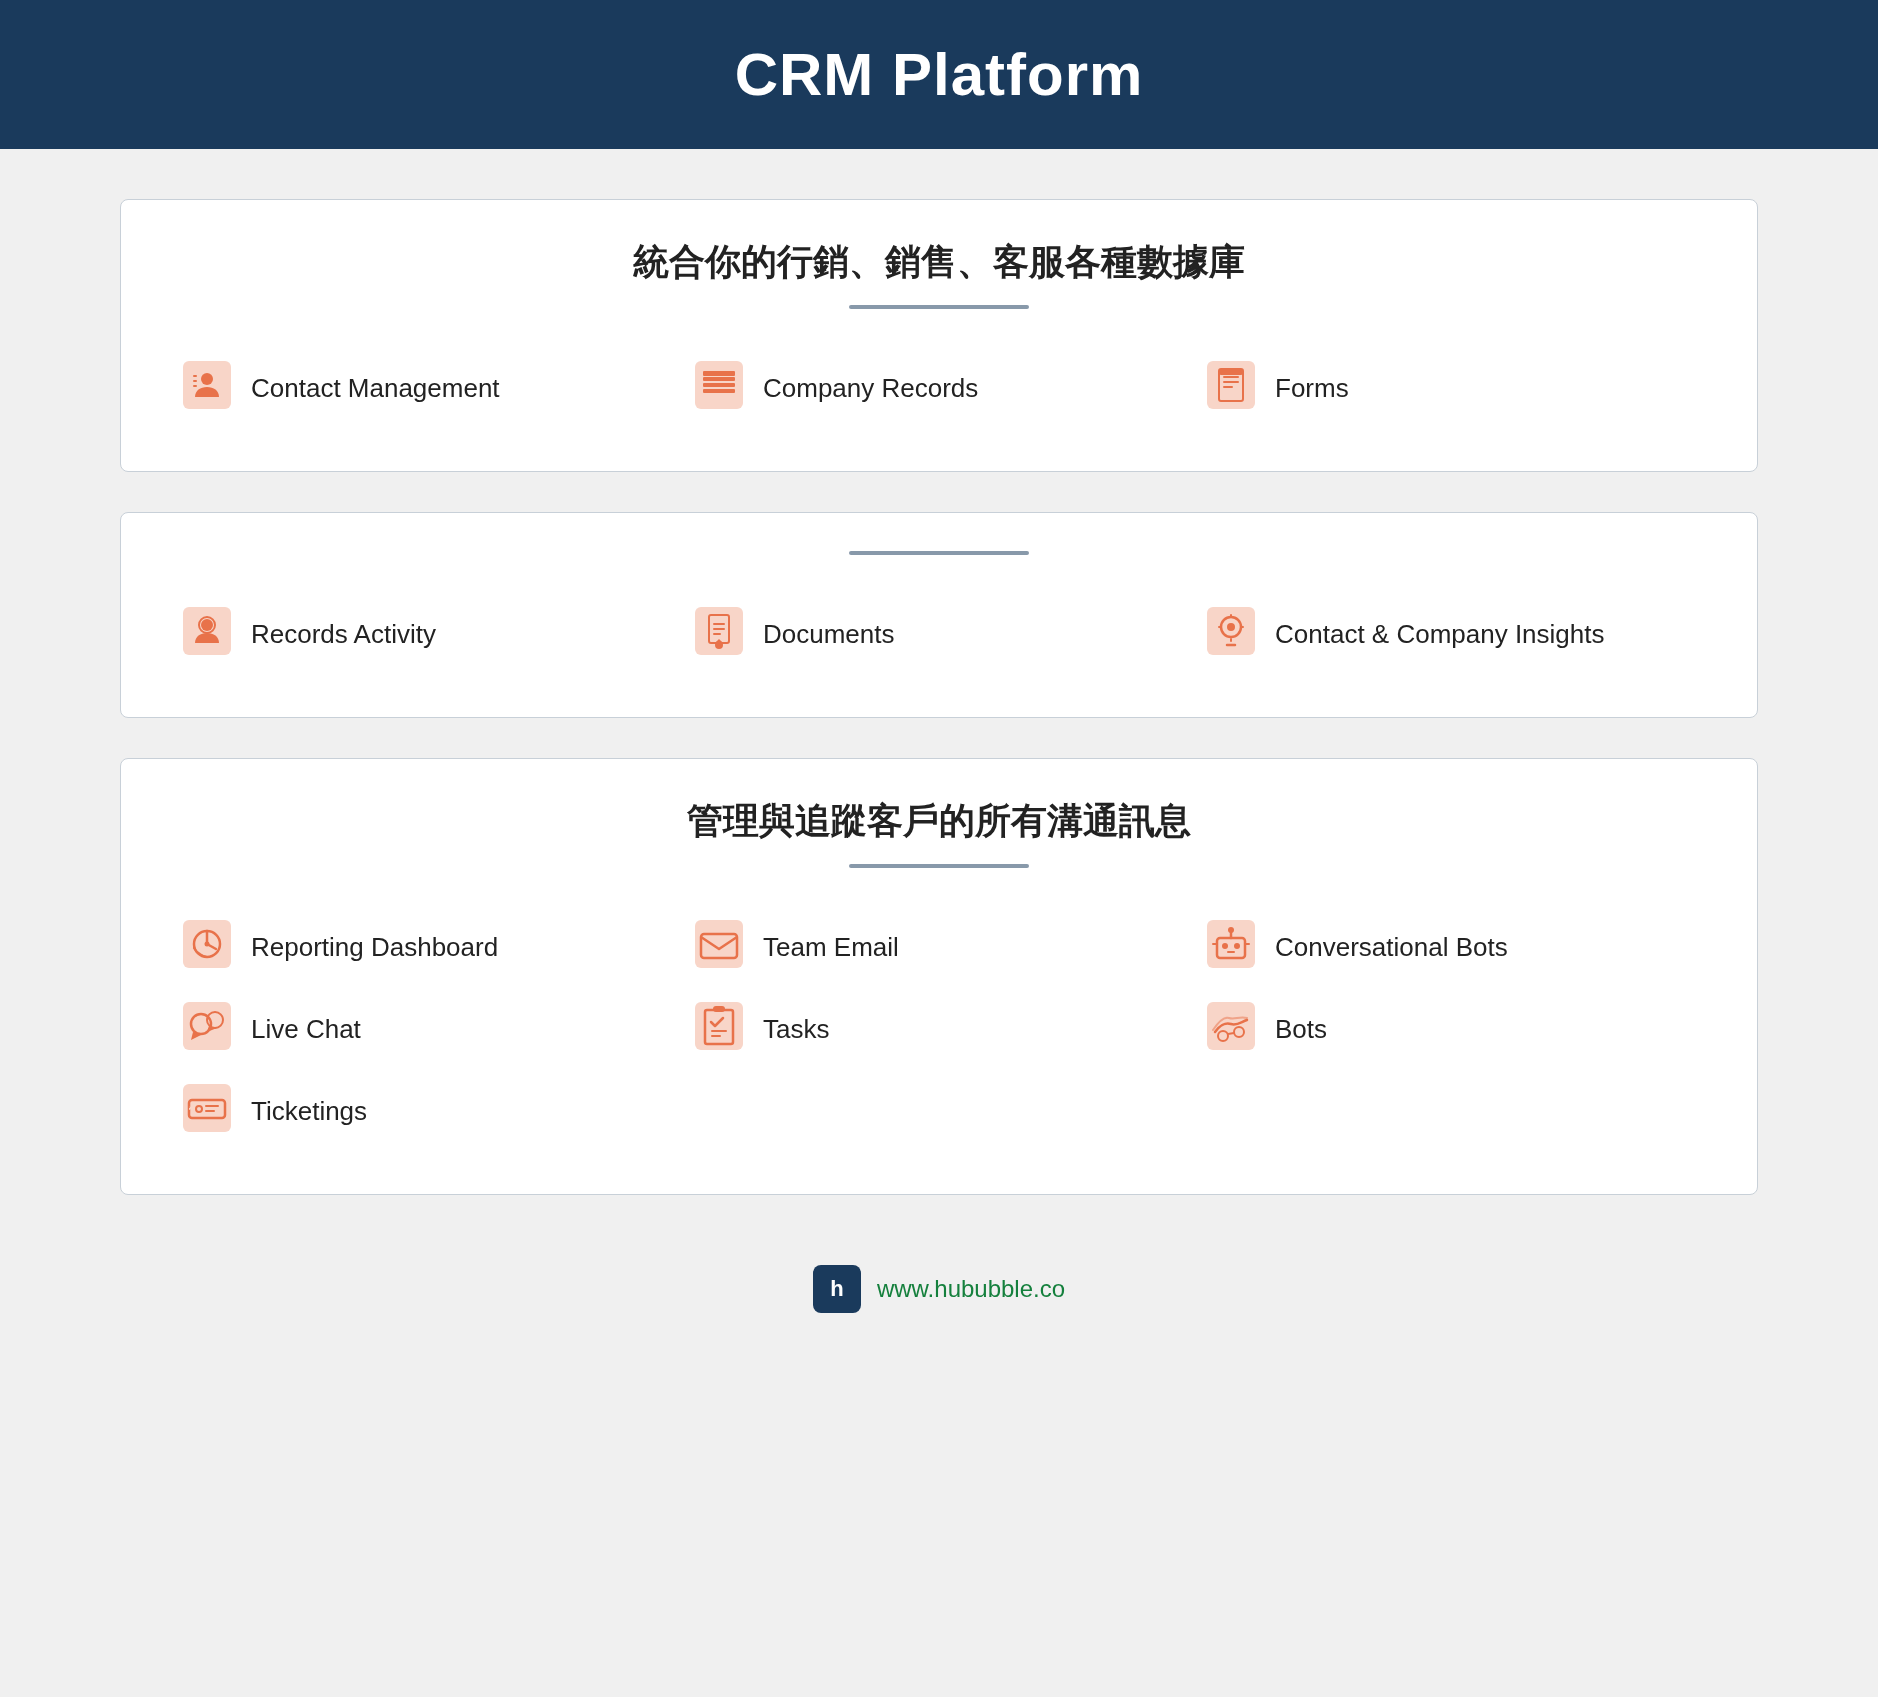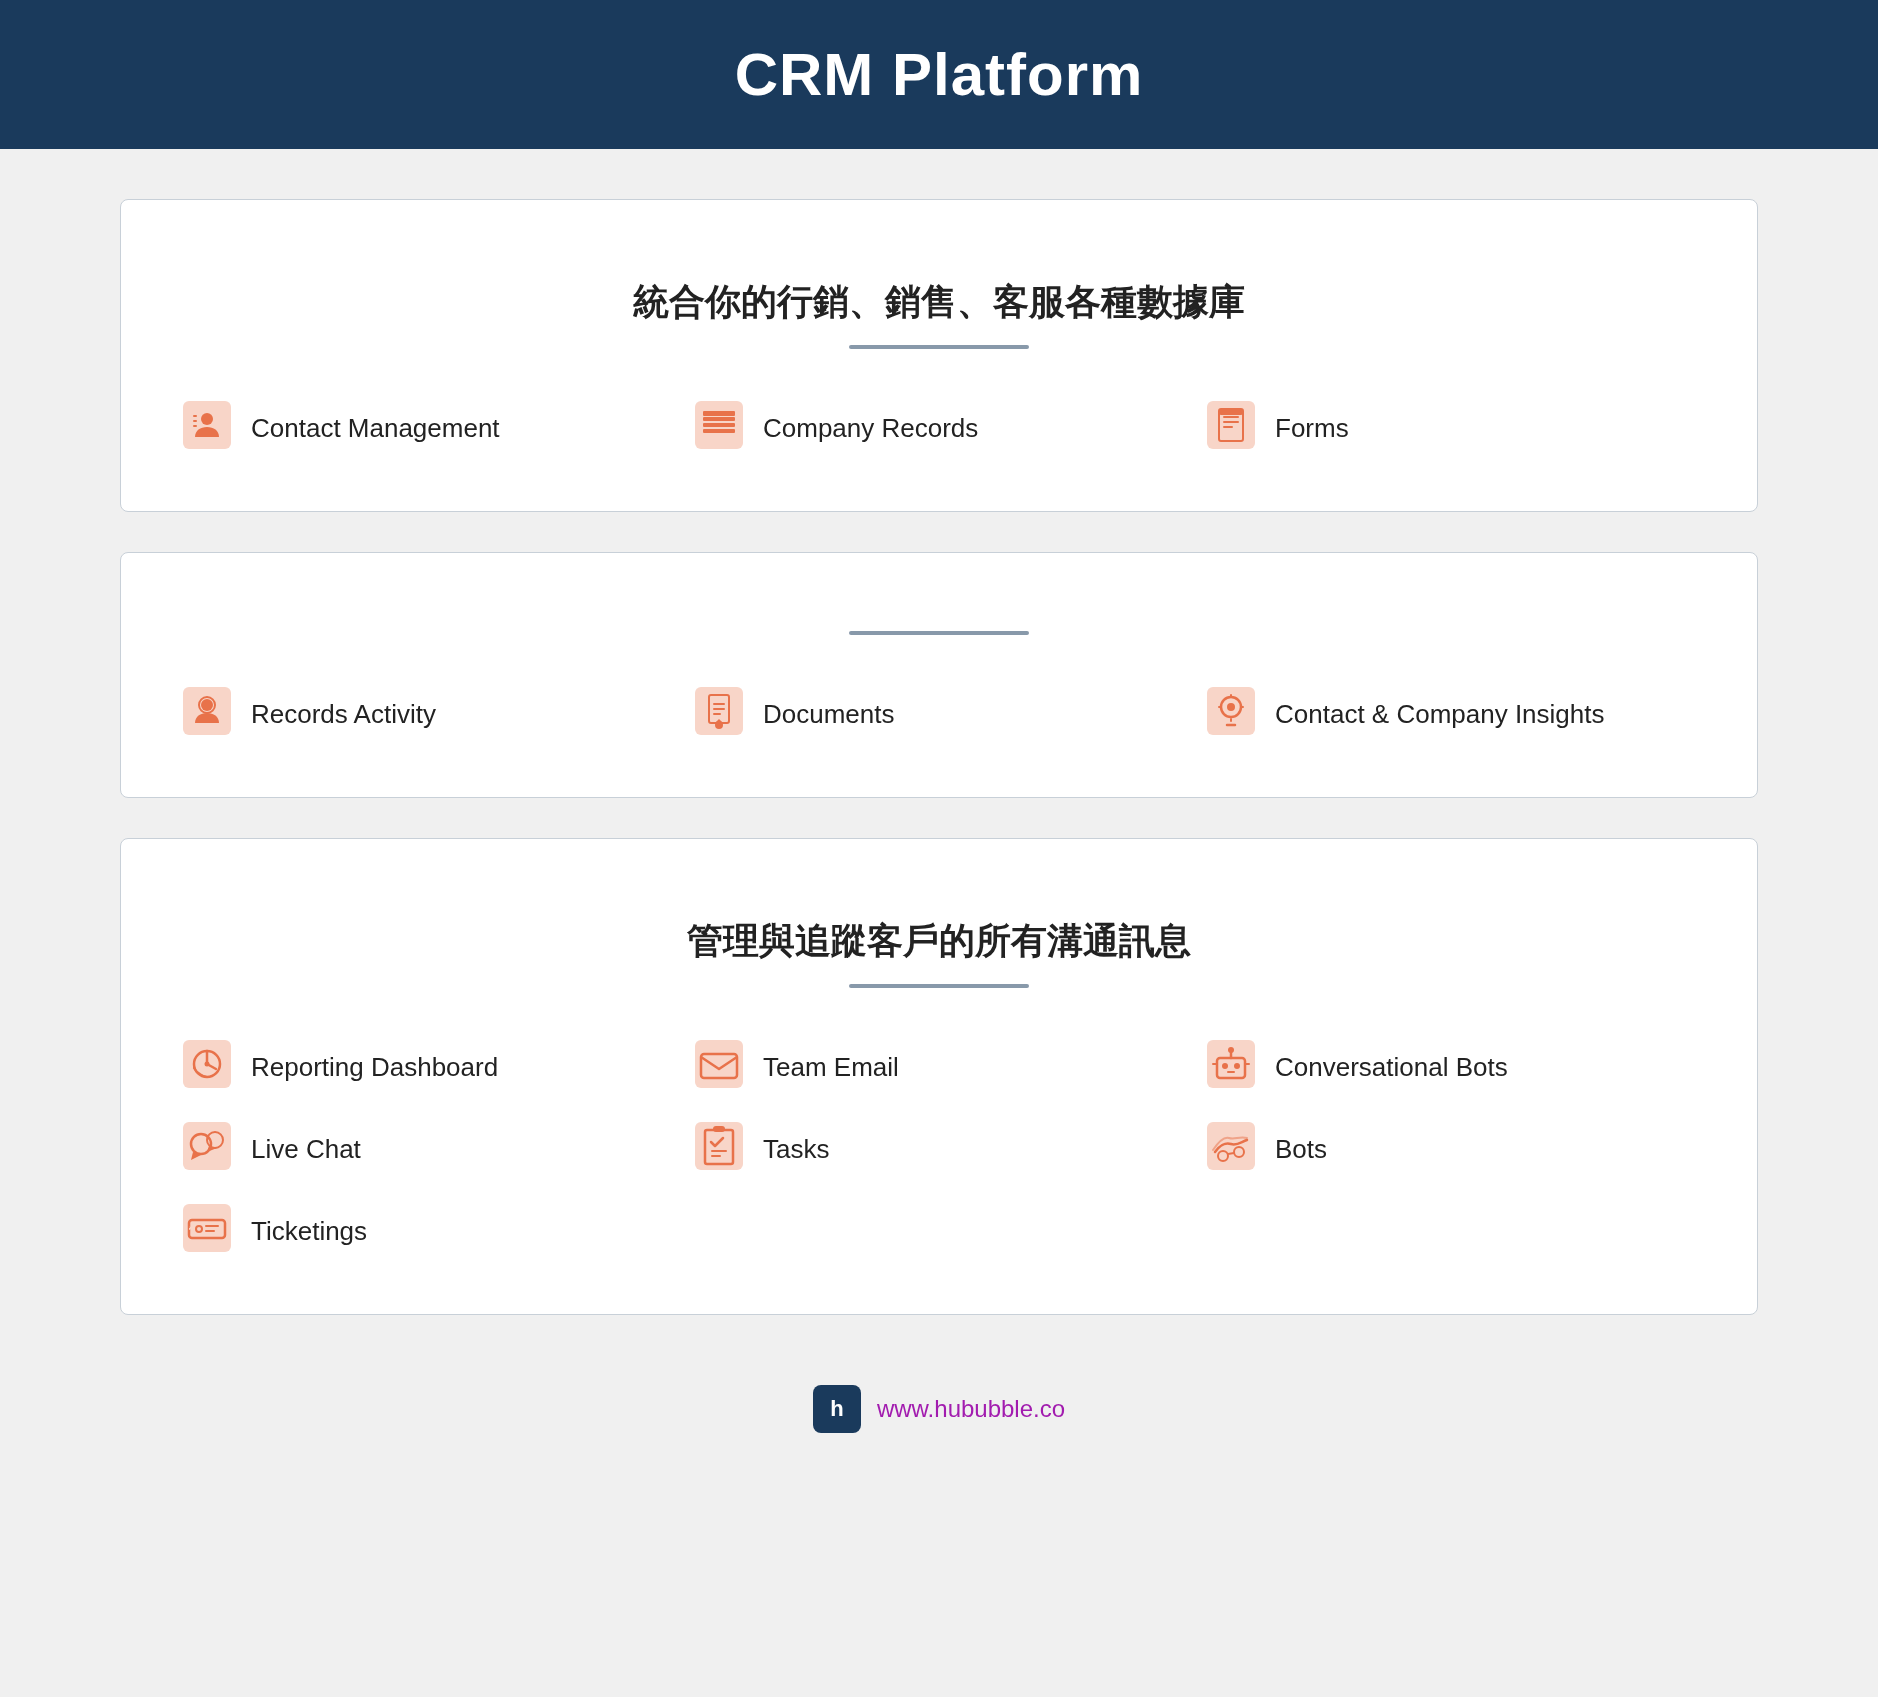--- a/index.html
+++ b/index.html
@@ -24,21 +24,21 @@
       padding: 50px 120px;
       display: flex;
       flex-direction: column;
       gap: 40px;
       background: #f0f0f0;
     }
     .section-card {
       background: #ffffff;
       border: 1.5px solid #c8d0d8;
       border-radius: 8px;
-      padding: 78px 60px 60px 60px;
+      padding: 38px 60px 60px 60px;
     }
     .section-title {
       text-align: center;
       font-size: 36px;
       font-weight: bold;
       color: #222222;
       margin-bottom: 18px;
     }
     .section-divider {
       width: 180px;
@@ -93,21 +93,21 @@
       align-items: center;
       justify-content: center;
     }
     .footer-logo-text {
       color: white;
       font-size: 22px;
       font-weight: bold;
     }
     .footer-url {
       font-size: 24px;
-      color: #a21caf;
+      color: #15803d;
     }
   </style>
 </head>
 <body>
 
 <div class="header">
   <h1 class="header-title">CRM Platform</h1>
 </div>
 
 <div class="main-content">

